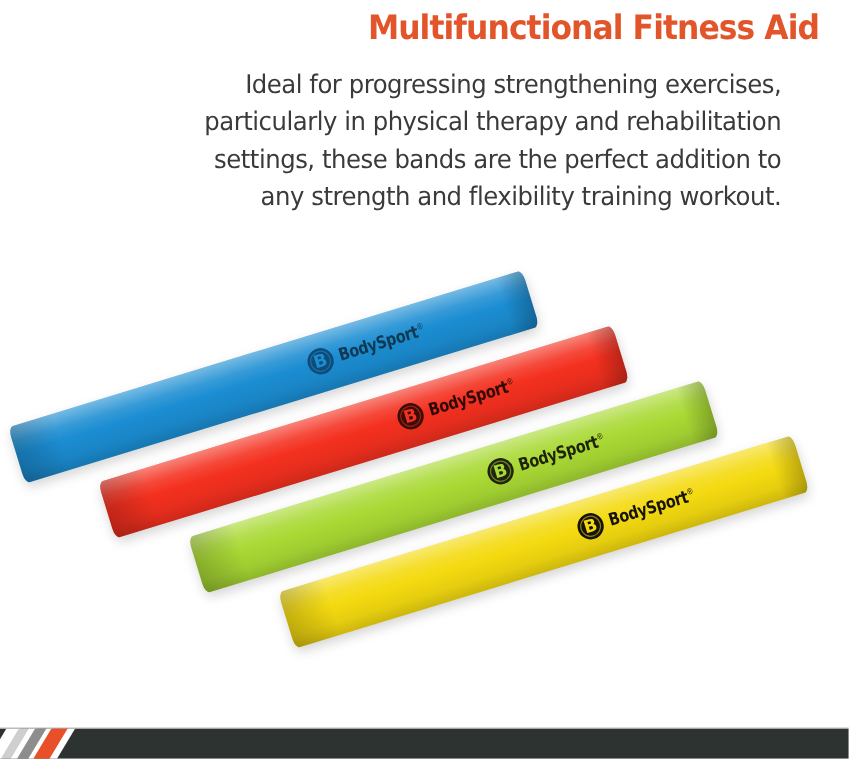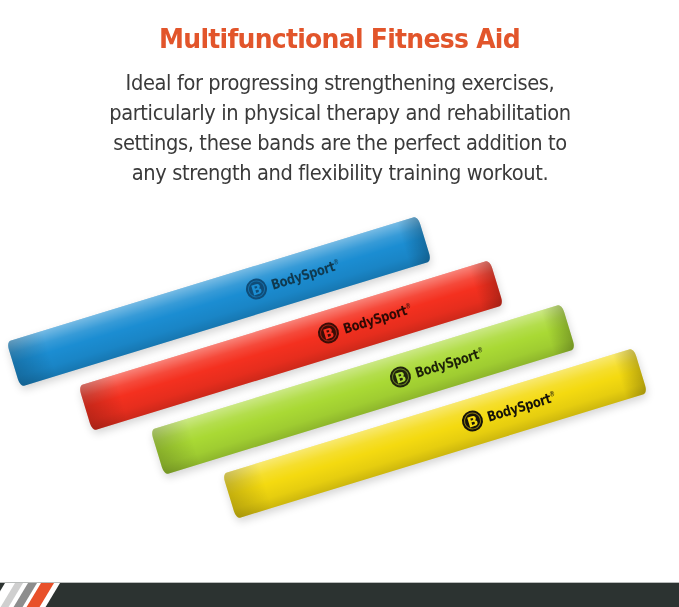--- a/index.html
+++ b/index.html
@@ -15,22 +15,22 @@
     font-family: "Liberation Sans", sans-serif;
     -webkit-font-smoothing: antialiased;
   }
 
   
   .text-block {
     position: absolute;
     top: 0;
     left: 0;
     width: 679px;
-    text-align: center;
-    padding-top: 22px;
+    text-align: right;
+    padding-top: 6px;
     box-sizing: border-box;
   }
   .headline {
     color: #E2552B;
     font-family: "DejaVu Sans", sans-serif;
     font-size: 27px;
     font-weight: bold;
     letter-spacing: -0.8px;
     line-height: 34px;
     margin: 0;

